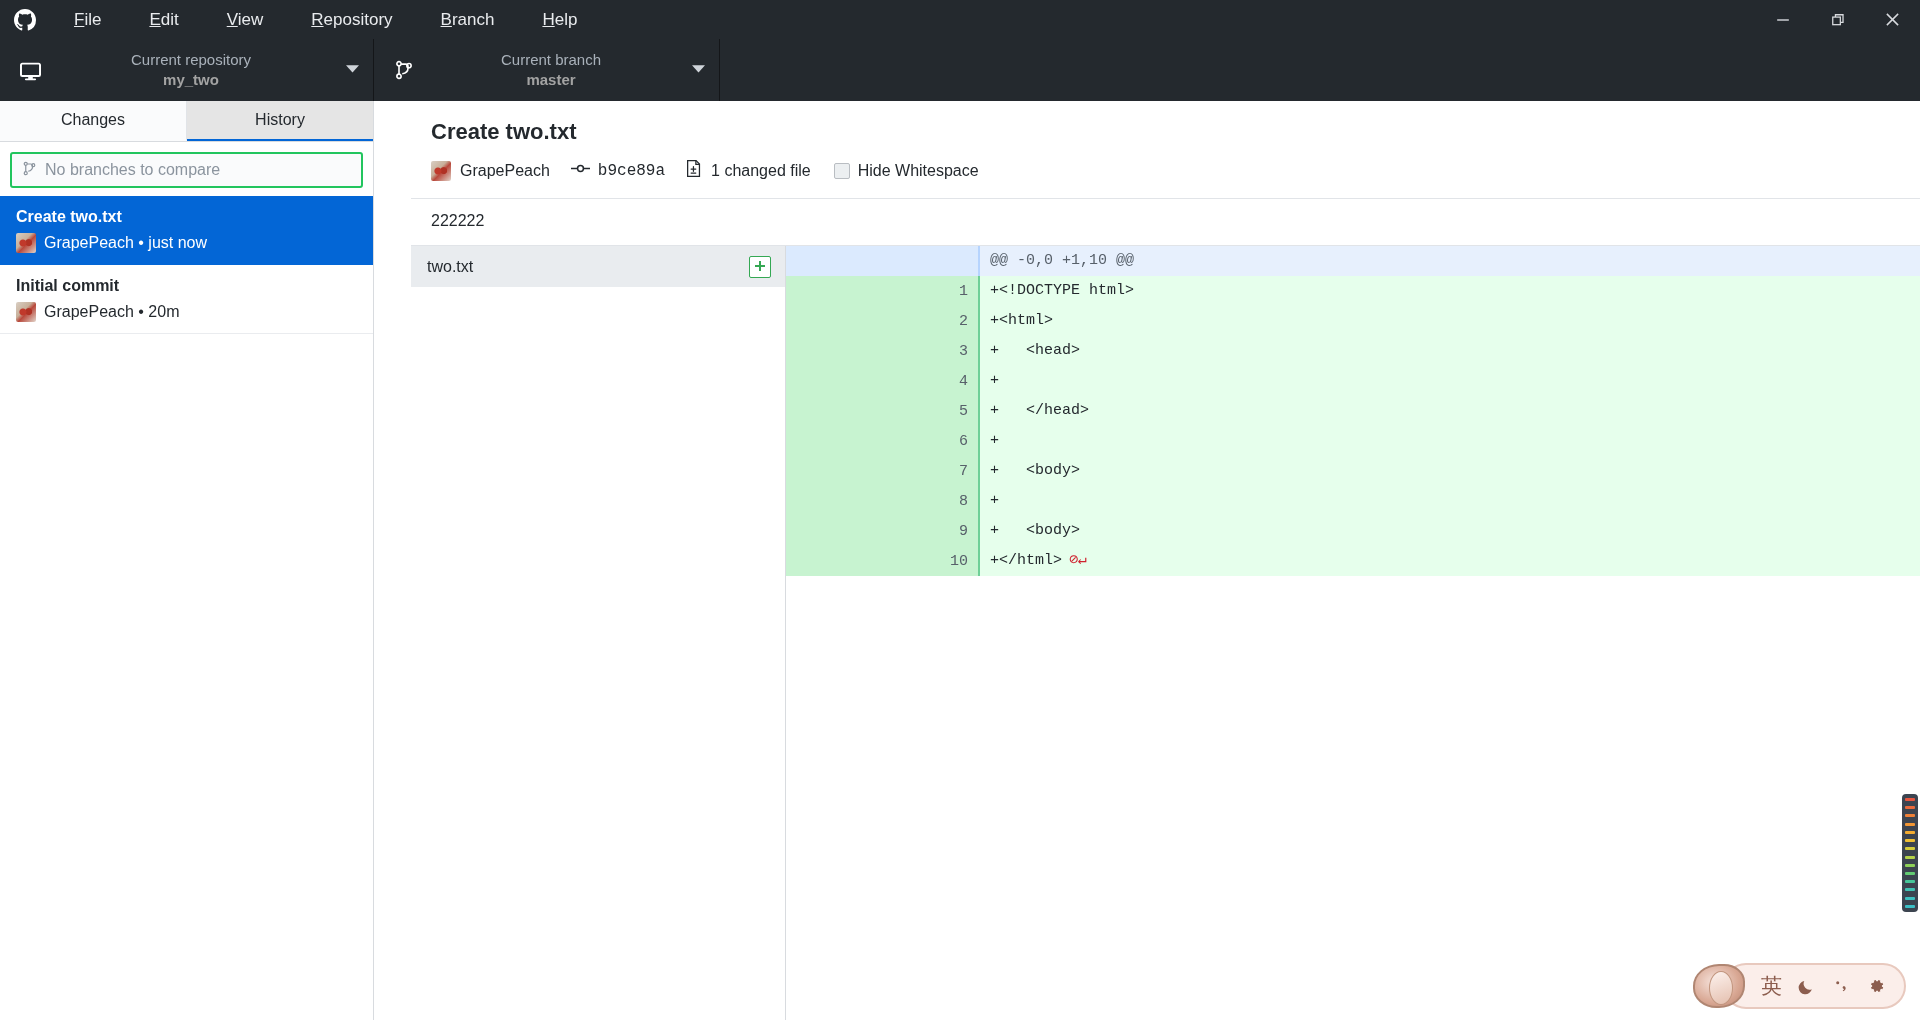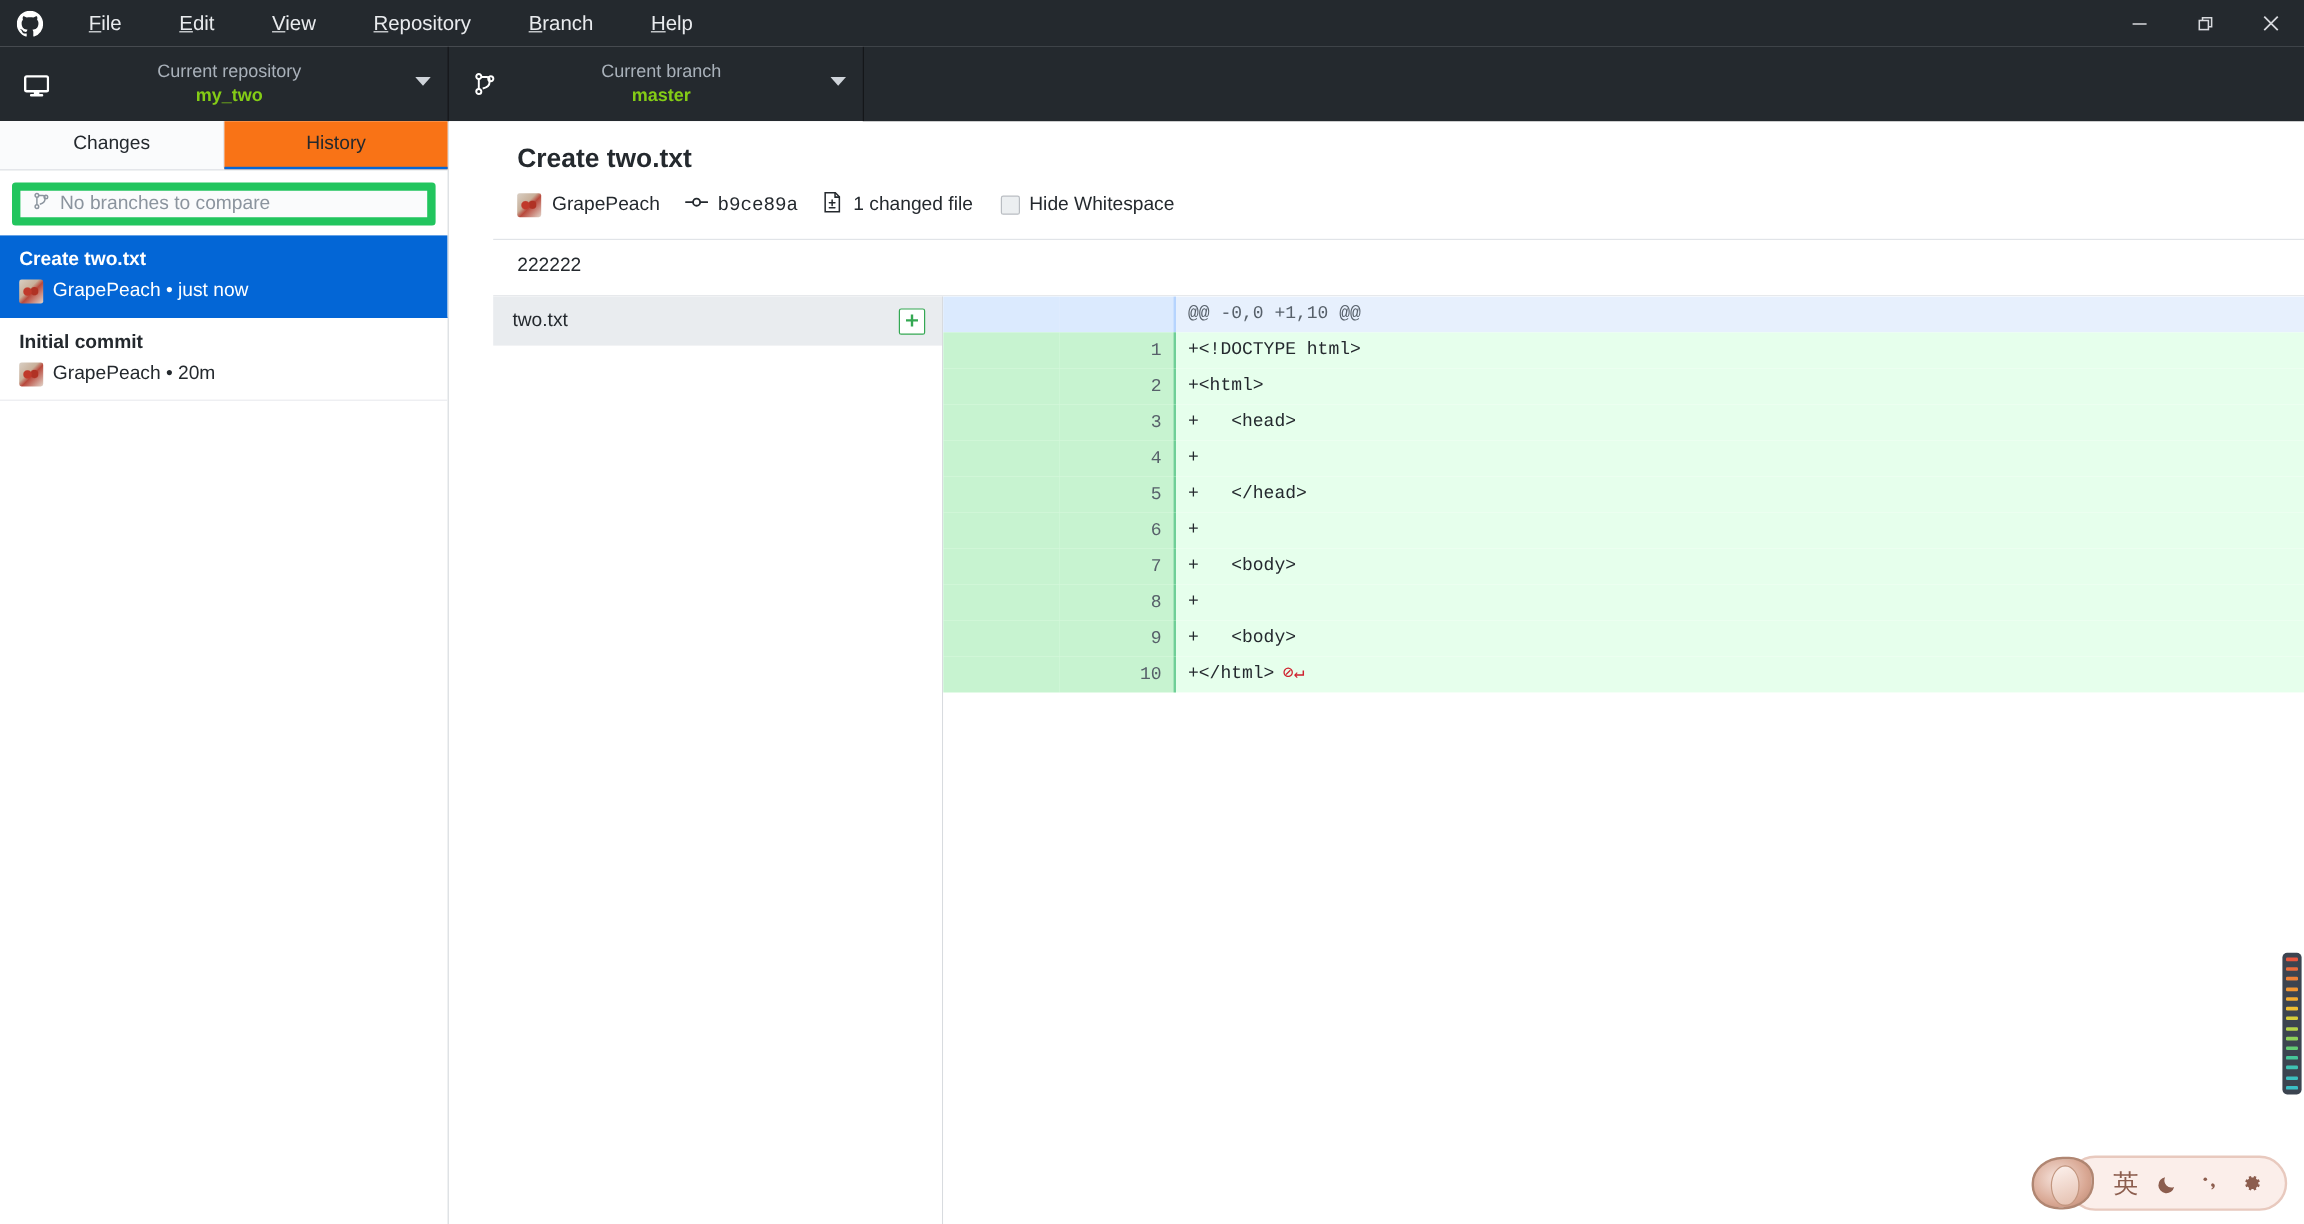--- a/index.html
+++ b/index.html
@@ -47,21 +47,21 @@
     display: flex;
     align-items: center;
     border-right: 1px solid #141619;
     padding: 0 14px;
     cursor: default;
     position: relative;
   }
   .tb-icon { width: 32px; display: flex; align-items: center; justify-content: center; color: #ffffff; flex: none; }
   .tb-text { display: flex; flex-direction: column; justify-content: center; flex: 1; min-width: 0; text-align: center; }
   .tb-label { font-size: 15px; color: #a9b1ba; line-height: 1.35; white-space: nowrap; }
-  .tb-value { font-size: 15px; color: #84cc16; font-weight: bold; line-height: 1.35; white-space: nowrap; overflow: hidden; text-overflow: ellipsis; }
+  .tb-value { font-size: 15px; color: #a3a3a3; font-weight: bold; line-height: 1.35; white-space: nowrap; overflow: hidden; text-overflow: ellipsis; }
   .tb-caret { margin-left: 10px; color: #cfd4da; flex: none; }
   #tb-repo { width: 374px; }
   #tb-branch { width: 346px; }
   #tb-publish { width: 344px; }
   .tb-label-strong { font-size: 15px; color: #ffffff; font-weight: bold; line-height: 1.35; white-space: nowrap; }
   .tb-sub { font-size: 15px; color: #a9b1ba; line-height: 1.35; white-space: nowrap; }
   .toolbar-rest { flex: 1; background: #24292e; }
 
   
   .main {
@@ -81,27 +81,27 @@
   }
   .tabbar { display: flex; height: 41px; border-bottom: 1px solid #d8dbdf; }
   .tab {
     flex: 1;
     display: flex; align-items: center; justify-content: center;
     font-size: 16px; color: #24292e;
     border-bottom: 2px solid transparent;
     background: #fafbfc;
     cursor: default;
   }
-  .tab.active { background: #f97316; border-bottom: 2px solid #0366d6; }
+  .tab.active { background: #e5e5e5; border-bottom: 2px solid #0366d6; }
   .tab:first-child { border-right: 1px solid #e1e4e8; }
 
   .compare-box {
     margin: 10px 10px 8px 10px;
     height: 36px;
-    border: 7px solid #22c55e;
+    border: 2px solid #22c55e;
     border-radius: 3px;
     background: #fafbfc;
     display: flex; align-items: center;
     padding: 6px 10px;
     gap: 8px;
   }
   .compare-box .ph { font-size: 16px; color: #8b949e; }
 
   .commit-list { flex: 1; overflow: hidden; }
   .commit-row {

